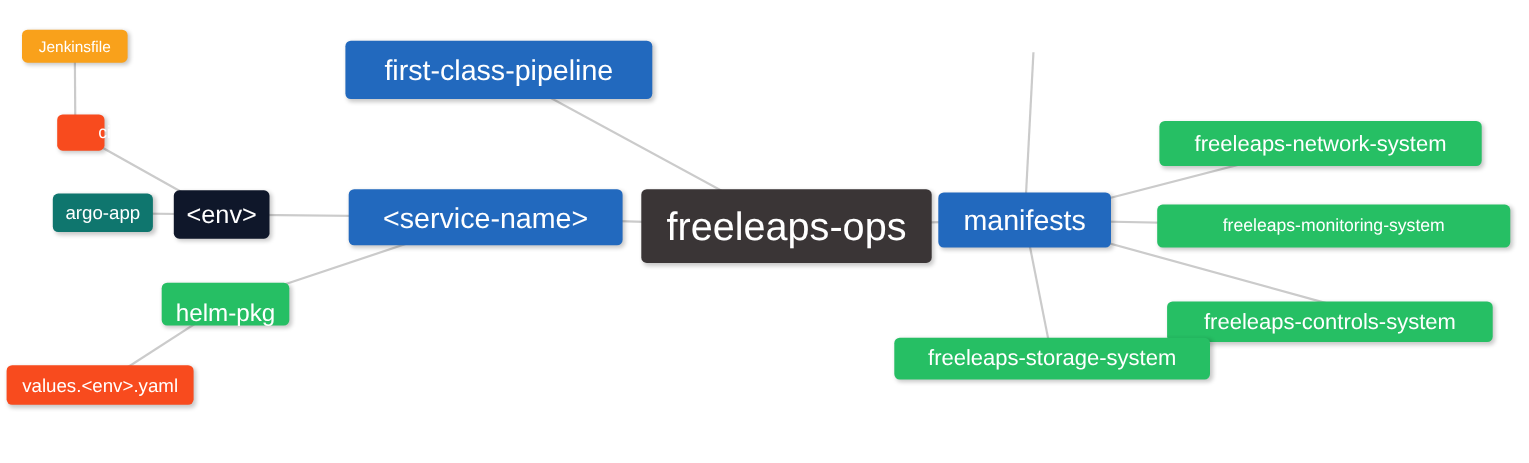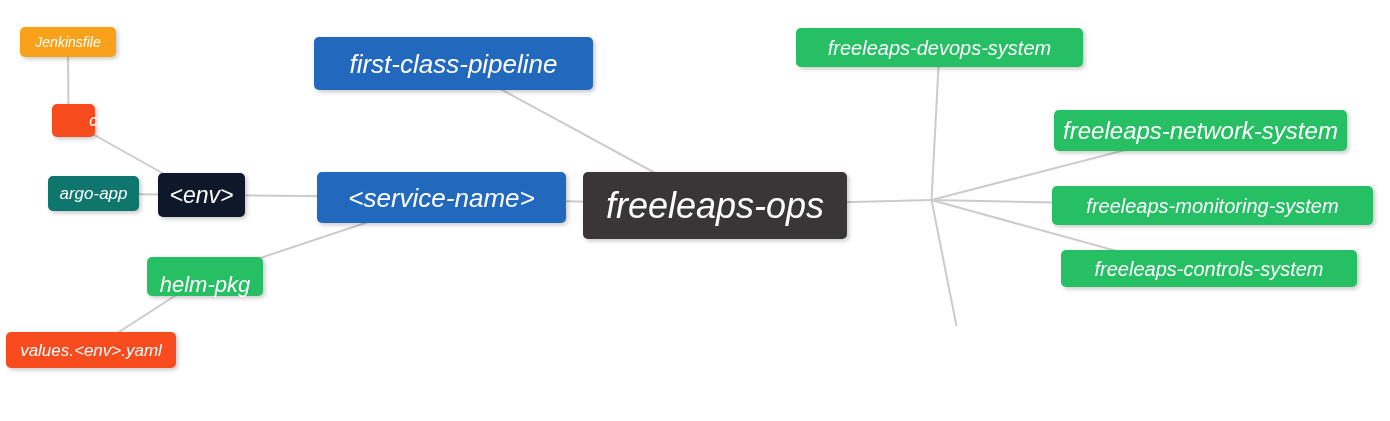--- a/index.html
+++ b/index.html
@@ -21,21 +21,20 @@
     width: 1390px;
     height: 421px;
     z-index: 0;
   }
   #node-layer {
     position: absolute;
     left: 0; top: 0;
     width: 1390px;
     height: 421px;
     z-index: 1;
-    font-style: italic;
   }
   .node {
     position: absolute;
     box-sizing: border-box;
     display: flex;
     align-items: center;
     justify-content: center;
     border-radius: 5px;
     box-shadow: 2px 2px 4px rgba(0,0,0,0.22);
     cursor: pointer;
@@ -89,26 +88,29 @@
       </div>
       <div class="node" style="left: 314px; top: 37px; width: 279px; height: 53px; background: rgb(34, 105, 190);">
         <span class="label" style="font-size: 26px; color: rgb(255, 255, 255);">first-class-pipeline</span>
       </div>
       <div class="node" style="left: 317px; top: 172px; width: 249px; height: 51px; background: rgb(34, 105, 190);">
         <span class="label" style="font-size: 26px; color: rgb(255, 255, 255);">&lt;service-name&gt;</span>
       </div>
       <div class="node" style="left: 583px; top: 172px; width: 264px; height: 67px; background: rgb(58, 53, 54);">
         <span class="label" style="font-size: 36px; color: rgb(255, 255, 255);">freeleaps-ops</span>
       </div>
-      <div class="node" style="left: 796px; top: 28px; width: 287px; height: 39px; background: rgb(38, 191, 100);">
-        <span class="label" style="font-size: 20px; color: rgb(255, 255, 255);">freeleaps-devops-system</span>
+      <div class="node" style="left: 853px; top: 175px; width: 157px; height: 50px; background: rgb(34, 105, 190);">
+        <span class="label" style="font-size: 26px; color: rgb(255, 255, 255);">manifests</span>
       </div>
       <div class="node" style="left: 1054px; top: 110px; width: 293px; height: 41px; background: rgb(38, 191, 100);">
-        <span class="label" style="font-size: 24px; color: rgb(255, 255, 255);">freeleaps-network-system</span>
+        <span class="label" style="font-size: 20px; color: rgb(255, 255, 255);">freeleaps-network-system</span>
       </div>
       <div class="node" style="left: 1052px; top: 186px; width: 321px; height: 39px; background: rgb(38, 191, 100);">
-        <span class="label" style="font-size: 20px; color: rgb(255, 255, 255);">freeleaps-monitoring-system</span>
+        <span class="label" style="font-size: 16px; color: rgb(255, 255, 255);">freeleaps-monitoring-system</span>
       </div>
-      <div class="node" style="left: 1061px; top: 250px; width: 296px; height: 37px; background: rgb(38, 191, 100);">
+      <div class="node" style="left: 1061px; top: 274px; width: 296px; height: 37px; background: rgb(38, 191, 100);">
         <span class="label" style="font-size: 20px; color: rgb(255, 255, 255);">freeleaps-controls-system</span>
+      </div>
+      <div class="node" style="left: 813px; top: 307px; width: 287px; height: 38px; background: rgb(38, 191, 100);">
+        <span class="label" style="font-size: 20px; color: rgb(255, 255, 255);">freeleaps-storage-system</span>
       </div>
     </div>
 </div>
 
 </body></html>

